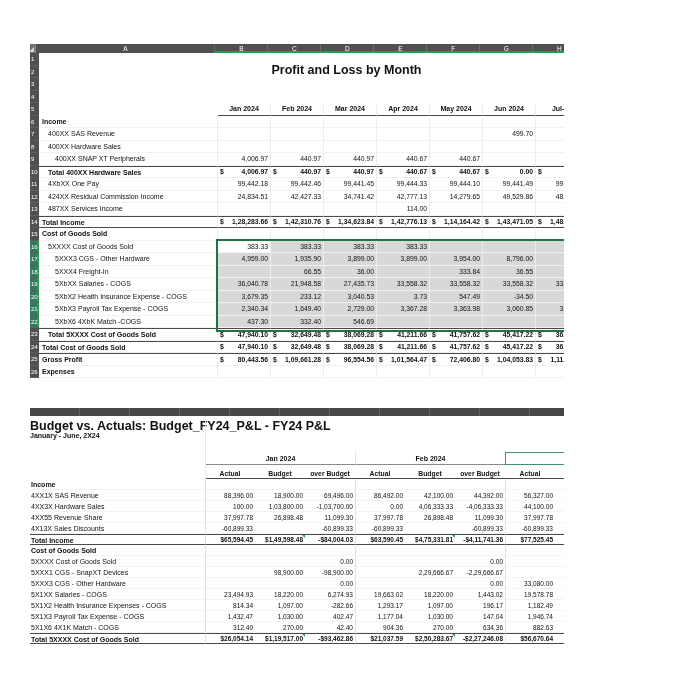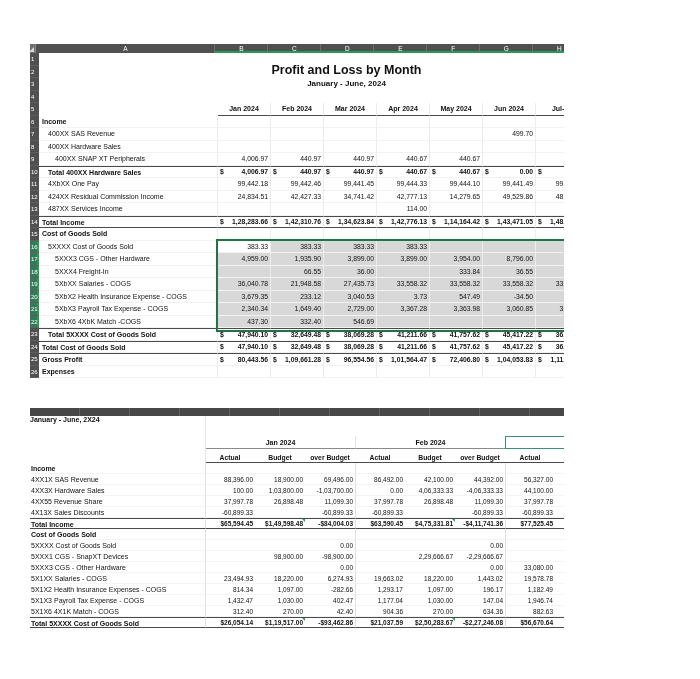--- a/index.html
+++ b/index.html
@@ -527,31 +527,31 @@
           <div class="t-val"></div>
           <div class="t-val"></div>
           <div class="t-val"></div>
           <div class="t-val"></div>
           <div class="t-val"></div>
           <div class="t-val"></div>
           <div class="t-val wT"></div>
         </div>
       </div>
     <div class="t-title">Profit and Loss by Month</div>
-    <div class="t-sub">January - June, 2024</div>
     <div class="sel-rect"></div>
   </div>
 
   <div class="paste-btn">
     <div class="clipb"></div>
   </div>
 
   <div class="sheet-bottom">
     <div class="b-strip"></div>
     <div class="b-head">
+      <div class="b-title">Budget vs. Actuals: Budget_FY24_P&amp;L - FY24 P&amp;L</div>
       <div class="b-sub">January - June, 2X24</div>
       <div class="b-blank"></div>
       <div class="b-groups" id="b-groups">
           <div class="b-spacer"></div>
           <div class="b-group">Jan 2024</div>
           <div class="b-group">Feb 2024</div>
           <div class="b-group selgroup">Mar 2024</div>
         </div>
       <div class="b-subrow" id="b-subrow">
           <div class="b-spacer"></div>

